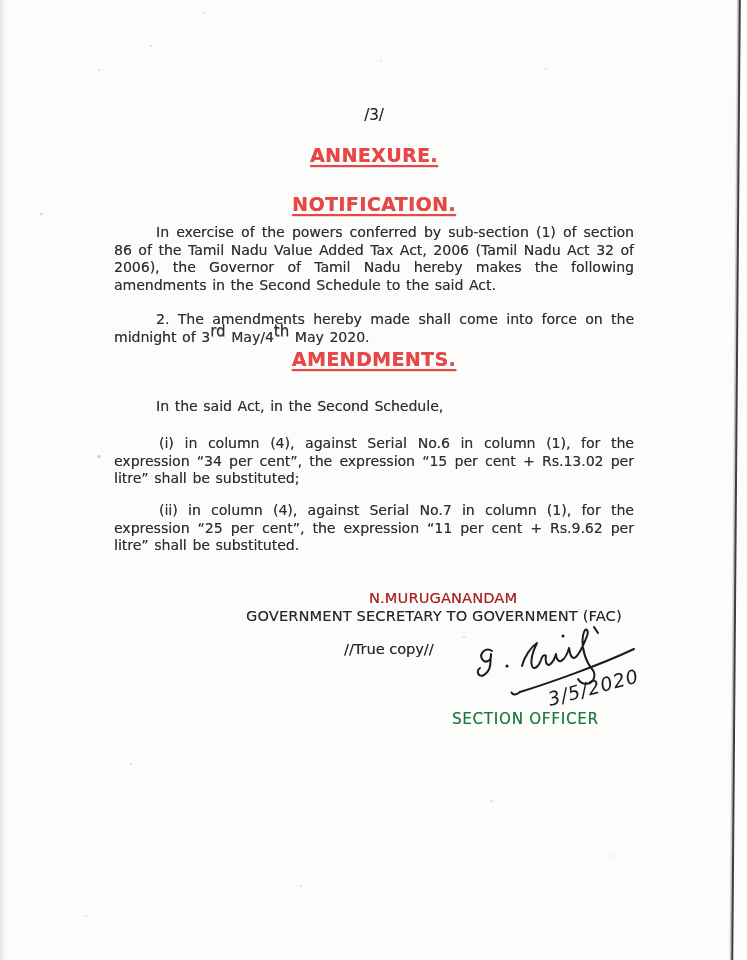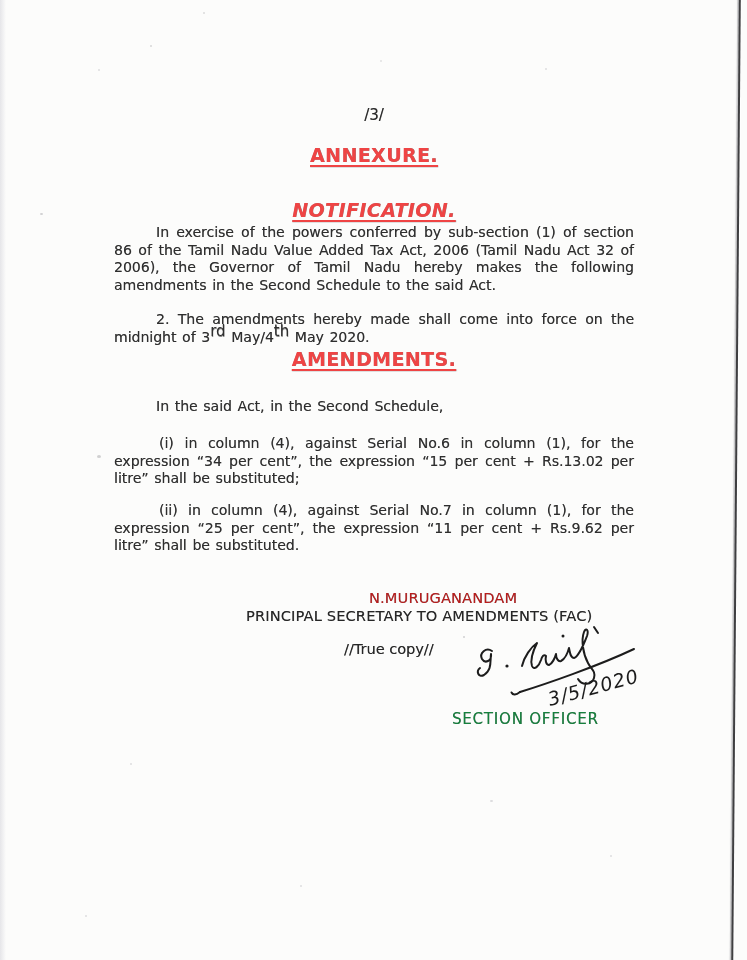--- a/index.html
+++ b/index.html
@@ -65,40 +65,40 @@
   <div class="speck" style="left:490px;top:800px;width:3px;height:2px;opacity:.22"></div>
   <div class="speck" style="left:300px;top:885px;width:2px;height:2px;opacity:.2"></div>
   <div class="speck" style="left:610px;top:855px;width:2px;height:2px;opacity:.2"></div>
   <div class="speck" style="left:85px;top:915px;width:2px;height:2px;opacity:.2"></div>
 
   <div class="center-col scan pageno" style="top:106px;">/3/</div>
 
   <div class="center-col scan" style="top:144px;">
     <span class="heading">ANNEXURE.</span>
   </div>
-  <div class="center-col scan" style="top:199px;font-style:italic;">
+  <div class="center-col scan" style="top:193px;">
     <span class="heading">NOTIFICATION.</span>
   </div>
 
   <p class="para scan" style="top:210px;">In exercise of the powers conferred by sub-section (1) of section 86 of the Tamil Nadu Value Added Tax Act, 2006 (Tamil Nadu Act 32 of 2006), the Governor of Tamil Nadu hereby makes the following amendments in the Second Schedule to the said Act.</p>
 
   <p class="para scan" style="top:297px;"><span>2. The amendments hereby made shall come into force on the midnight of 3</span><sup class="ord">rd</sup><span> May/4</span><sup class="ord">th</sup><span> May 2020.</span></p>
 
   <div class="center-col scan" style="top:348px;">
     <span class="heading">AMENDMENTS.</span>
   </div>
 
   <p class="para single scan" style="top:384px;">In the said Act, in the Second Schedule,</p>
 
   <p class="para scan" style="top:421px;text-indent:45px;">(i) in column (4), against Serial No.6 in column (1), for the expression “34 per cent”, the expression “15 per cent + Rs.13.02 per litre” shall be substituted;</p>
 
   <p class="para scan" style="top:488px;text-indent:45px;">(ii) in column (4), against Serial No.7 in column (1), for the expression “25 per cent”, the expression “11 per cent + Rs.9.62 per litre” shall be substituted.</p>
 
   <div class="txt scan sig-name" style="left:369px;top:590px;">N.MURUGANANDAM</div>
-  <div class="txt scan sig-title" style="left:246px;top:608px;">PRINCIPAL SECRETARY TO AMENDMENTS (FAC)</div>
+  <div class="txt scan sig-title" style="left:246px;top:608px;">GOVERNMENT SECRETARY TO GOVERNMENT (FAC)</div>
 
   <div class="txt scan truecopy" style="left:344px;top:641px;">//True copy//</div>
 
   <svg width="200" height="92" viewBox="0 0 200 92" style="position:absolute;left:466px;top:624px;">
     <g stroke="#1c1c1c" stroke-width="2" fill="none" stroke-linecap="round" stroke-linejoin="round">
 
       <path d="M26 27 C20 23 13 29 16 35 C19 40 26 37 25 30 C24 38 26 46 18 51 C12 54 10 47 14 44"></path>
 
       <circle cx="41" cy="42" r="1.6" fill="#1c1c1c" stroke="none"></circle>
 

